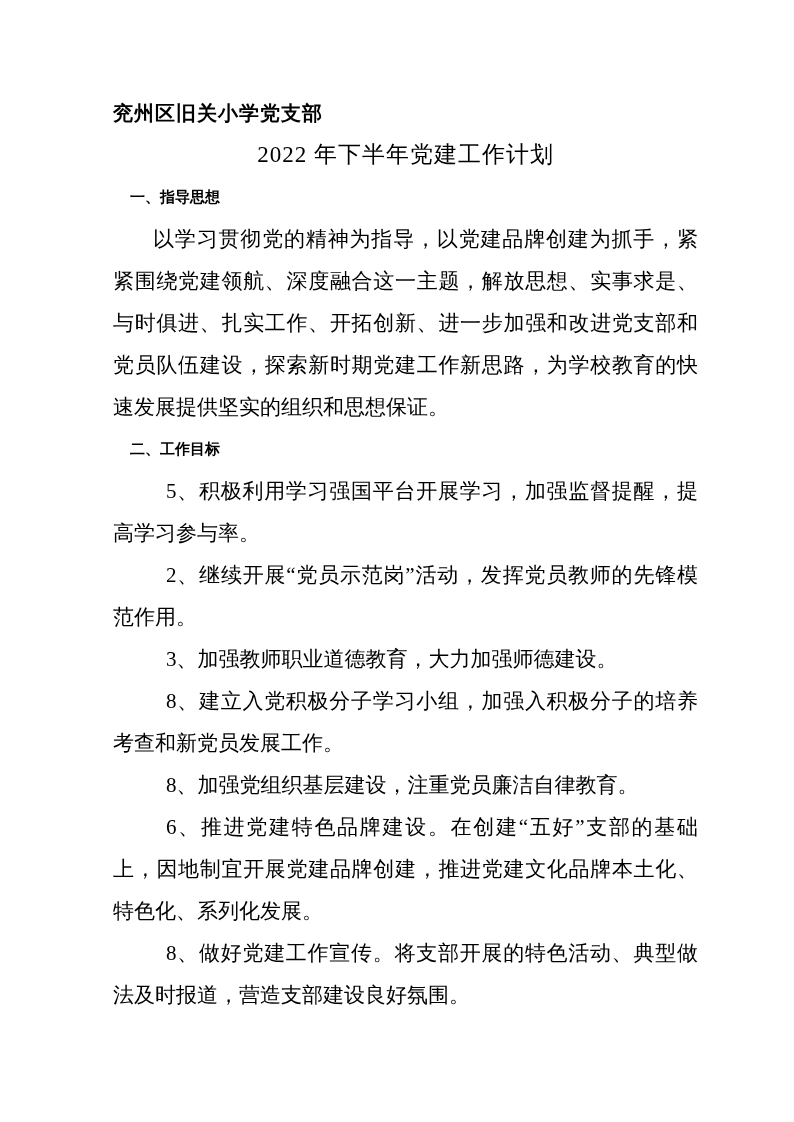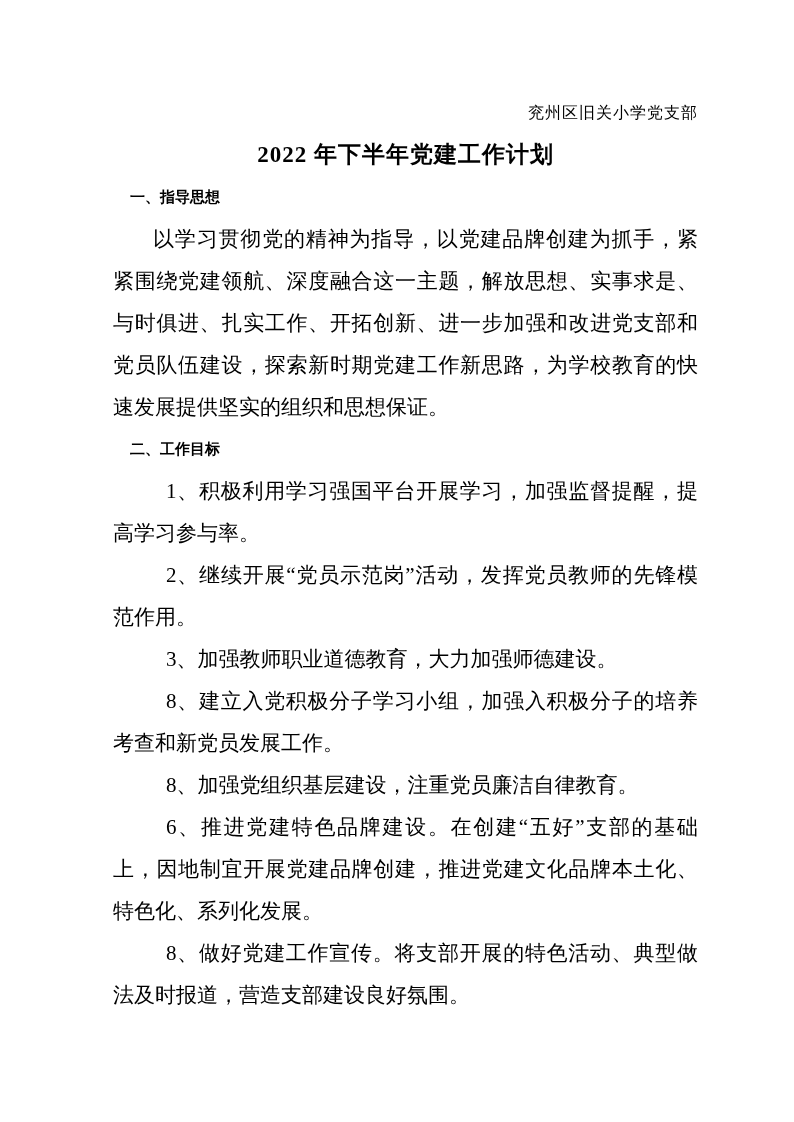--- a/index.html
+++ b/index.html
@@ -15,30 +15,30 @@
     padding: 92px 96px 0 113px;
     background: #ffffff;
     color: #000000;
     font-family: "Liberation Serif", "DejaVu Serif", serif;
     font-size: 21px;
     line-height: 42px;
     overflow: hidden;
   }
   .doc-title {
     margin: 0;
-    font-size: 16px;
-    font-weight: normal;
-    text-align: right;
+    font-size: 20px;
+    font-weight: bold;
+    text-align: left;
     line-height: 42px;
     letter-spacing: 1px;
   }
   .doc-subtitle {
     margin: 0;
     font-size: 23px;
-    font-weight: bold;
+    font-weight: normal;
     text-align: center;
     line-height: 42px;
     letter-spacing: 1px;
   }
   .section-heading {
     margin: 0;
     font-size: 15px;
     font-weight: bold;
     line-height: 42px;
     text-indent: 17px;
@@ -60,20 +60,20 @@
 <body>
 
 <div class="page">
   <h1 class="doc-title">兖州区旧关小学党支部</h1>
   <h2 class="doc-subtitle">2022 年下半年党建工作计划</h2>
 
   <h3 class="section-heading">一、指导思想</h3>
   <p class="body-para">以学习贯彻党的精神为指导，以党建品牌创建为抓手，紧紧围绕党建领航、深度融合这一主题，解放思想、实事求是、与时俱进、扎实工作、开拓创新、进一步加强和改进党支部和党员队伍建设，探索新时期党建工作新思路，为学校教育的快速发展提供坚实的组织和思想保证。</p>
 
   <h3 class="section-heading">二、工作目标</h3>
-  <p class="item-para">1、积极利用学习强国平台开展学习，加强监督提醒，提高学习参与率。</p>
+  <p class="item-para">5、积极利用学习强国平台开展学习，加强监督提醒，提高学习参与率。</p>
   <p class="item-para">2、继续开展“党员示范岗”活动，发挥党员教师的先锋模范作用。</p>
   <p class="item-para">3、加强教师职业道德教育，大力加强师德建设。</p>
   <p class="item-para">8、建立入党积极分子学习小组，加强入积极分子的培养考查和新党员发展工作。</p>
   <p class="item-para">8、加强党组织基层建设，注重党员廉洁自律教育。</p>
   <p class="item-para">6、推进党建特色品牌建设。在创建“五好”支部的基础上，因地制宜开展党建品牌创建，推进党建文化品牌本土化、特色化、系列化发展。</p>
   <p class="item-para">8、做好党建工作宣传。将支部开展的特色活动、典型做法及时报道，营造支部建设良好氛围。</p>
 </div>
 
 </body></html>

